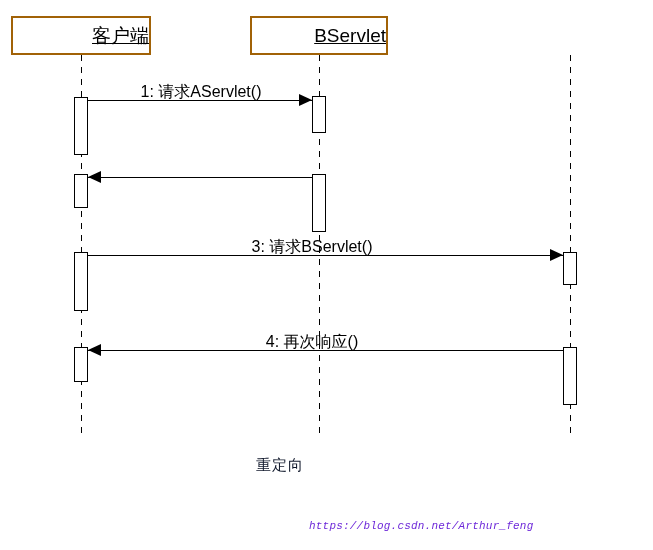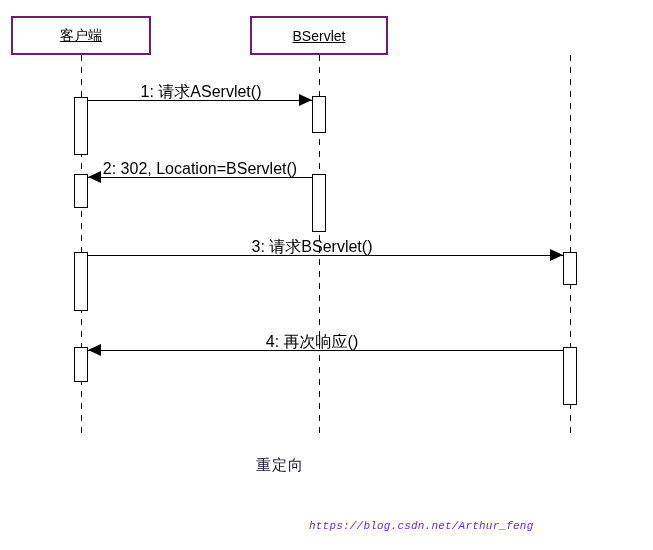--- a/index.html
+++ b/index.html
@@ -4,23 +4,23 @@
 <style>
   html,body{margin:0;padding:0;}
   body{
     width:653px;height:550px;background:#ffffff;position:relative;
     font-family:"Liberation Sans",sans-serif;color:#000;overflow:hidden;
   }
   .stage{position:absolute;left:0;top:0;width:653px;height:550px;}
 
   
   .actor-box{
-    position:absolute;top:16px;height:35px;border:2px solid #701a75;background:#fff;
-    display:flex;align-items:center;justify-content:center;
-    font-size:14px;text-decoration:underline;white-space:nowrap;
+    position:absolute;top:16px;height:35px;border:2px solid #a16207;background:#fff;
+    display:flex;align-items:center;justify-content:flex-end;
+    font-size:19px;text-decoration:underline;white-space:nowrap;
   }
   #box-client{left:11px;width:136px;}
   #box-aservlet{left:250px;width:134px;}
   #box-bservlet{left:501px;width:134px;}
 
   
   .lifeline{
     position:absolute;top:55px;height:378px;width:1px;
     background:repeating-linear-gradient(to bottom,#000 0 6px,transparent 6px 12px);
   }
@@ -102,21 +102,20 @@
   <div class="activation" id="act-client-4"></div>
   <div class="activation" id="act-a-1"></div>
   <div class="activation" id="act-a-2"></div>
   <div class="activation" id="act-b-1"></div>
   <div class="activation" id="act-b-2"></div>
 
   <div class="msg-label" id="lbl-msg1">1: 请求AServlet()</div>
   <div class="msg-line" id="msg1-line"></div>
   <div class="arrow right" id="msg1-arrow"></div>
 
-  <div class="msg-label" id="lbl-msg2">2: 302, Location=BServlet()</div>
   <div class="msg-line" id="msg2-line"></div>
   <div class="arrow left" id="msg2-arrow"></div>
 
   <div class="msg-label" id="lbl-msg3">3: 请求BServlet()</div>
   <div class="msg-line" id="msg3-line"></div>
   <div class="arrow right" id="msg3-arrow"></div>
 
   <div class="msg-label" id="lbl-msg4">4: 再次响应()</div>
   <div class="msg-line" id="msg4-line"></div>
   <div class="arrow left" id="msg4-arrow"></div>

